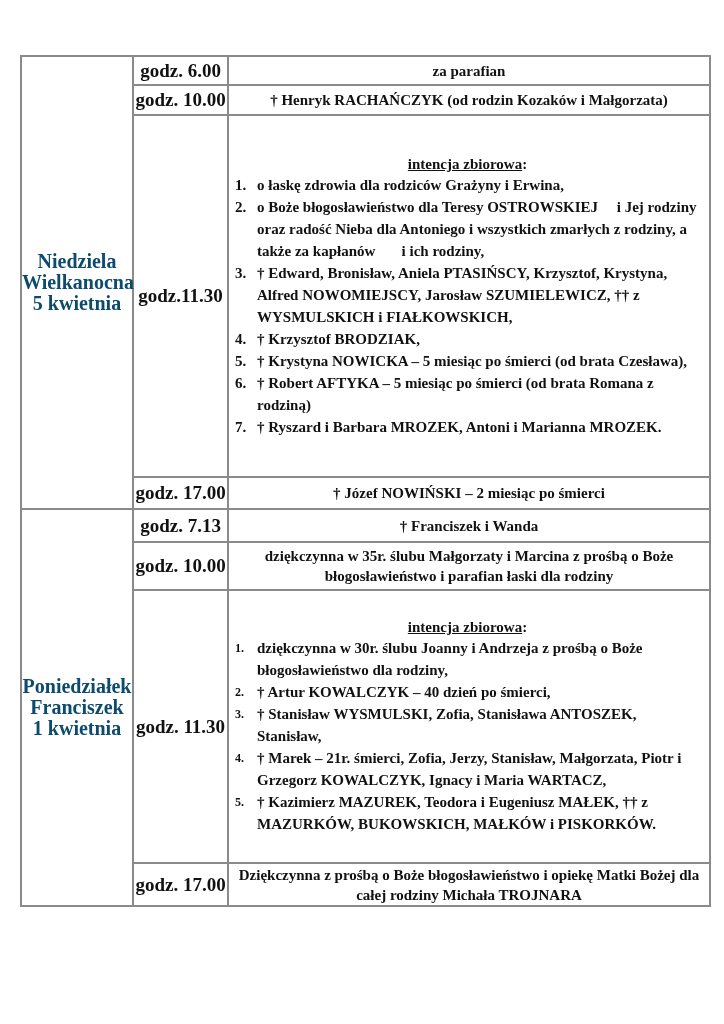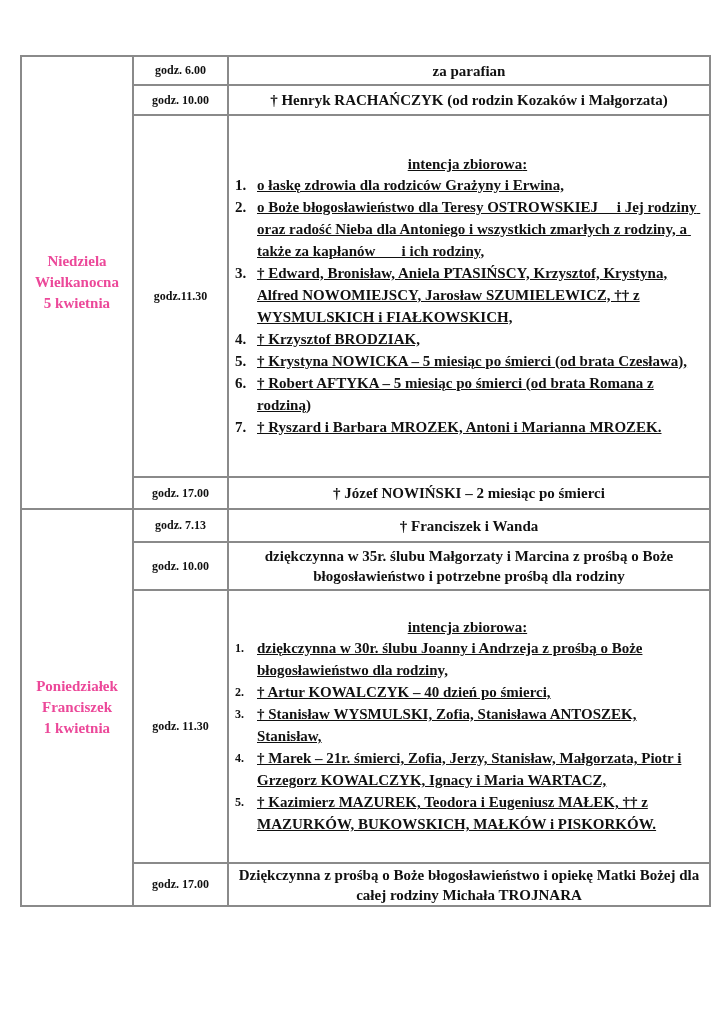--- a/index.html
+++ b/index.html
@@ -2,24 +2,24 @@
 <html><head>
 <meta charset="utf-8">
 <style>
   html, body { margin: 0; padding: 0; background: #ffffff; }
   body { width: 724px; height: 1024px; position: relative; overflow: hidden;
          font-family: "Liberation Serif", "DejaVu Serif", serif; color: #111; }
   table.sched { position: absolute; left: 20px; top: 55px; width: 689px;
          border-collapse: collapse; table-layout: fixed; }
   table.sched td { border: 2px solid #8a8a8a; font-weight: bold; padding: 0; vertical-align: middle; }
   col.c-day { width: 112px; } col.c-time { width: 95px; } col.c-int { width: 482px; }
-  td.day { text-align: center; color: #ec4899; font-size: 15px; line-height: 21px; }
-  td.time { text-align: center; font-size: 12px; }
+  td.day { text-align: center; color: #0c4a6e; font-size: 20px; line-height: 21px; }
+  td.time { text-align: center; font-size: 19px; }
   td.int { text-align: center; font-size: 15px; line-height: 20px; padding: 0 6px; margin-left: 36px; }
-  td.int.multi { text-align: left; padding: 3px 9px 4px 6px; text-decoration: underline; }
+  td.int.multi { text-align: left; padding: 3px 9px 4px 6px; }
   .hdr { text-align: center; }
   .hdr .u { text-decoration: underline; }
   ol { margin: 0; padding: 0 0 0 22px; list-style: none; counter-reset: n; }
   ol li { position: relative; font-size: 15px; line-height: 22px; }
   ol li .num { position: absolute; left: -22px; top: 0; width: 20px; }
   ol.small-num li .num { font-size: 12px; }
   .r1 { height: 29px; } .r2 { height: 30px; }
   .r3 { height: 362px; } .r4 { height: 32px; }
   .r5 { height: 33px; } .r6 { height: 48px; }
   .r7 { height: 273px; } .r8 { height: 43px; }
@@ -72,21 +72,21 @@
       <td class="day" rowspan="4">
         <div>Poniedziałek</div>
         <div>Franciszek</div>
         <div>1 kwietnia</div>
       </td>
       <td class="time">godz. 7.13</td>
       <td class="int">† Franciszek i Wanda</td>
     </tr>
     <tr class="r6">
       <td class="time">godz. 10.00</td>
-      <td class="int">dziękczynna w 35r. ślubu Małgorzaty i Marcina z prośbą o Boże błogosławieństwo i potrzebne prośbą dla rodziny</td>
+      <td class="int">dziękczynna w 35r. ślubu Małgorzaty i Marcina z prośbą o Boże błogosławieństwo i parafian łaski dla rodziny</td>
     </tr>
     <tr class="r7">
       <td class="time">godz. 11.30</td>
       <td class="int multi">
         <div class="hdr"><span class="u">intencja zbiorowa</span><span>:</span></div>
         <ol class="small-num">
           <li><span class="num">1.</span><span>dziękczynna w 30r. ślubu Joanny i Andrzeja z prośbą o Boże błogosławieństwo dla rodziny,</span></li>
           <li><span class="num">2.</span><span>† Artur KOWALCZYK – 40 dzień po śmierci,</span></li>
           <li><span class="num">3.</span><span>† Stanisław WYSMULSKI, Zofia, Stanisława ANTOSZEK, Stanisław,</span></li>
           <li><span class="num">4.</span><span>† Marek – 21r. śmierci, Zofia, Jerzy, Stanisław, Małgorzata, Piotr i Grzegorz KOWALCZYK, Ignacy i Maria WARTACZ,</span></li>

